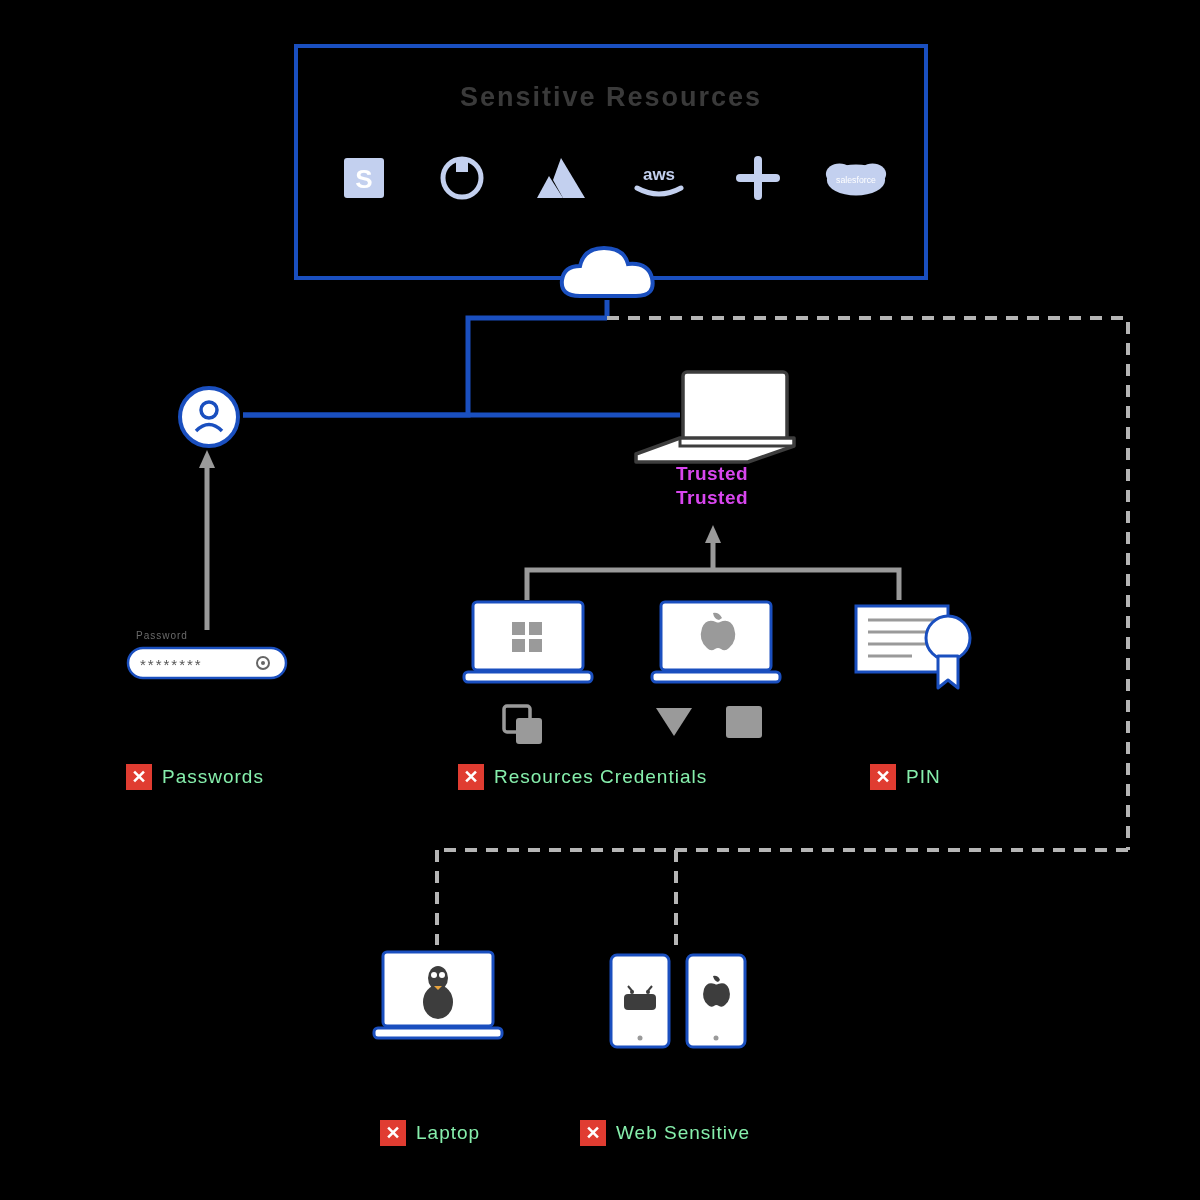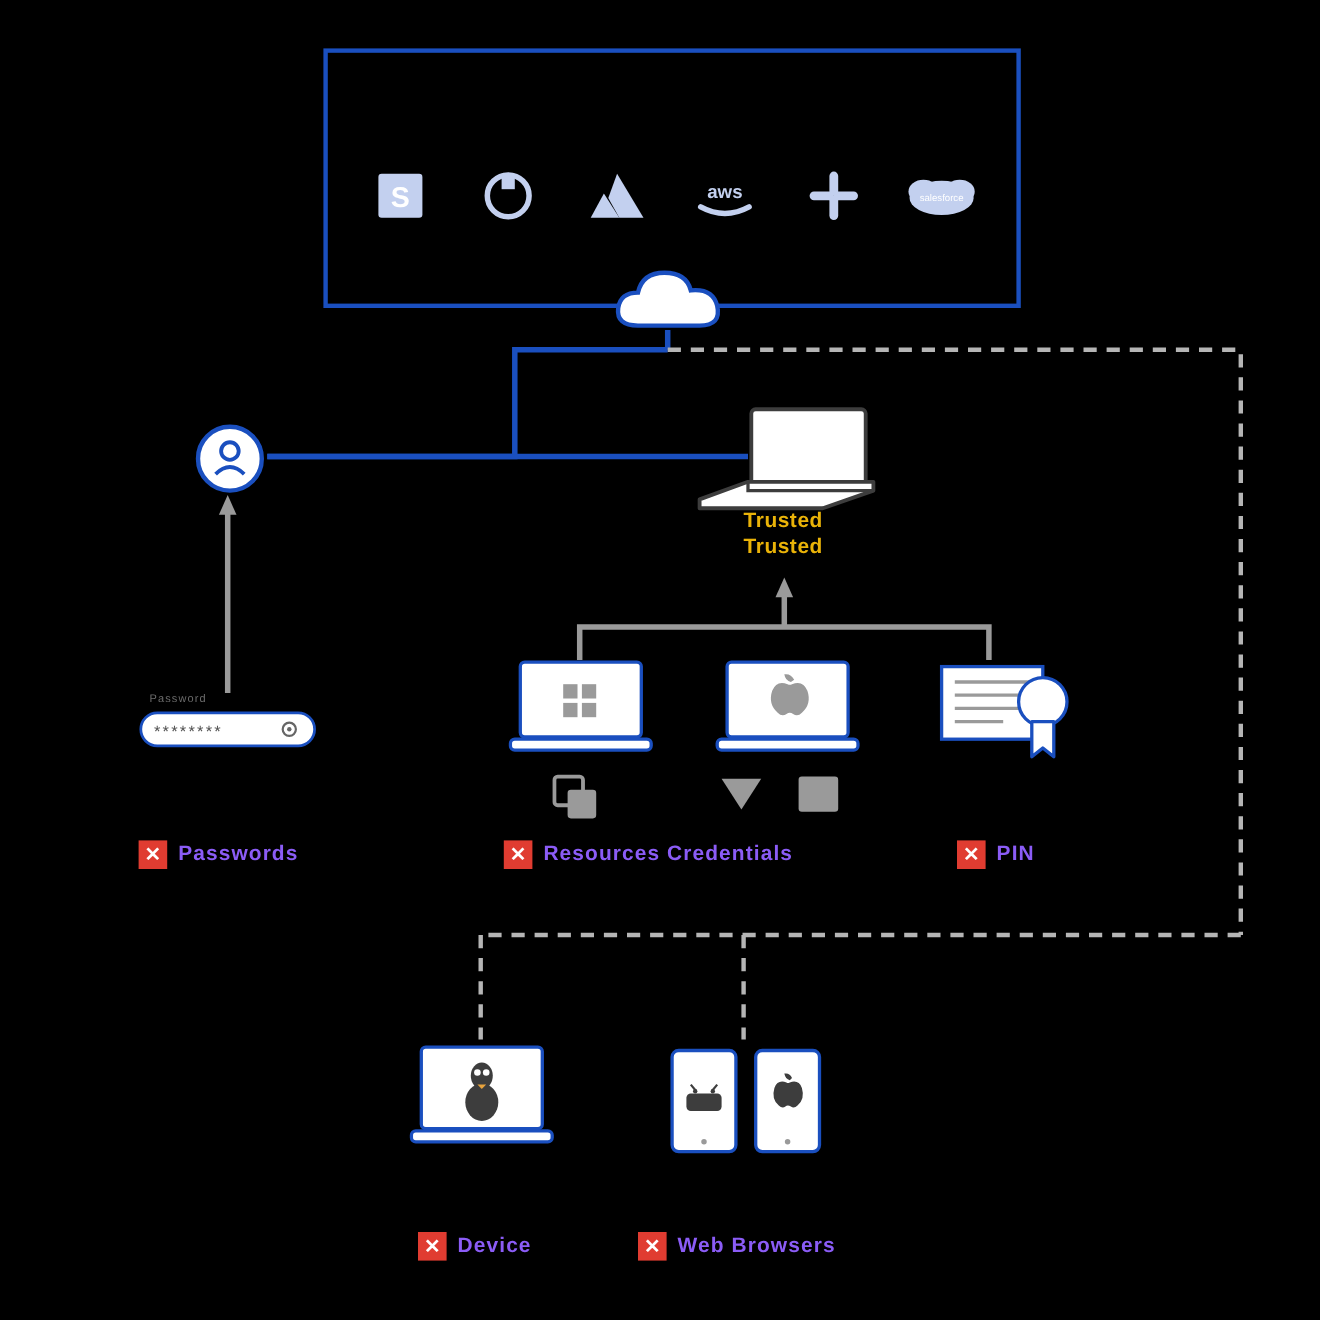--- a/index.html
+++ b/index.html
@@ -10,23 +10,23 @@
 
   
   #res-box{left:294px;top:44px;width:634px;height:236px;border:4px solid #1a4fbf;box-sizing:border-box;background:transparent;}
   #res-title{left:294px;top:82px;width:634px;text-align:center;color:#3a3a3a;font-size:27px;font-weight:bold;letter-spacing:2px;}
   #res-icons{left:330px;top:142px;width:560px;height:72px;display:flex;align-items:center;justify-content:space-between;}
   .res-ic{width:68px;height:68px;display:flex;align-items:center;justify-content:center;color:#c3d0ef;}
 
   
   .x-label{display:flex;align-items:center;gap:10px;}
   .x-box{width:26px;height:26px;background:#e03c31;color:#fff;display:flex;align-items:center;justify-content:center;font-size:18px;font-weight:bold;line-height:1;}
-  .x-text{color:#8b5cf6;font-size:19px;font-weight:bold;letter-spacing:1px;white-space:nowrap;}
-
-  .dev-label{color:#eab308;font-size:19px;font-weight:bold;text-align:center;line-height:1.25;letter-spacing:0.5px;}
+  .x-text{color:#86efac;font-size:19px;font-weight:normal;letter-spacing:1px;white-space:nowrap;}
+
+  .dev-label{color:#d946ef;font-size:19px;font-weight:bold;text-align:center;line-height:1.25;letter-spacing:0.5px;}
 
   .tiny-label{color:#6b6b6b;font-size:10px;letter-spacing:1px;}
 
   svg{display:block;}
 </style>
 </head>
 <body>
 
 <div id="stage">
 
@@ -44,20 +44,21 @@
 
     <path d="M207,630 L207,460" stroke="#9a9a9a" stroke-width="5" fill="none"></path>
     <path d="M207,450 L199,468 L215,468 Z" fill="#9a9a9a"></path>
 
     <path d="M713,535 L713,570" stroke="#9a9a9a" stroke-width="5" fill="none"></path>
     <path d="M713,525 L705,543 L721,543 Z" fill="#9a9a9a"></path>
     <path d="M527,600 L527,570 L899,570 L899,600" stroke="#9a9a9a" stroke-width="5" fill="none"></path>
   </svg>
 
   <div class="abs" id="res-box"></div>
+  <div class="abs" id="res-title">Sensitive Resources</div>
 
   <div class="abs" id="res-icons">
     <div class="res-ic">
       <svg width="52" height="52" viewBox="0 0 52 52">
           <rect x="6" y="6" width="40" height="40" rx="3" fill="#c3d0ef"></rect>
           <text x="26" y="36" font-size="26" font-family="Liberation Sans, sans-serif" font-weight="bold" fill="#ffffff" text-anchor="middle">S</text>
         </svg>
     </div>
     <div class="res-ic">
       <svg width="52" height="52" viewBox="0 0 52 52">
@@ -227,20 +228,20 @@
   <div class="abs" style="left:684px;top:952px;">
     <svg width="64" height="98" viewBox="0 0 64 98">
       <rect x="3" y="3" width="58" height="92" rx="6" fill="#ffffff" stroke="#1a4fbf" stroke-width="3"></rect>
       <path d="M36 28 q-2 -5 -7 -4 q1 5 5 6 M31 32 q-8 -3 -11 5 q-3 10 4 16 q3 3 6 1 q2 -2 5 0 q3 2 6 -1 q7 -6 4 -16 q-3 -8 -11 -5 q-2 1 -3 0 Z" fill="#3d3d3d"></path>
       <circle cx="32" cy="86" r="2.5" fill="#9a9a9a"></circle>
     </svg>
   </div>
 
   <div class="abs x-label" style="left:380px;top:1120px;">
     <span class="x-box">✕</span>
-    <span class="x-text">Device</span>
+    <span class="x-text">Laptop</span>
   </div>
   <div class="abs x-label" style="left:580px;top:1120px;">
     <span class="x-box">✕</span>
-    <span class="x-text">Web Browsers</span>
+    <span class="x-text">Web Sensitive</span>
   </div>
 
 </div>
 
 </body></html>

